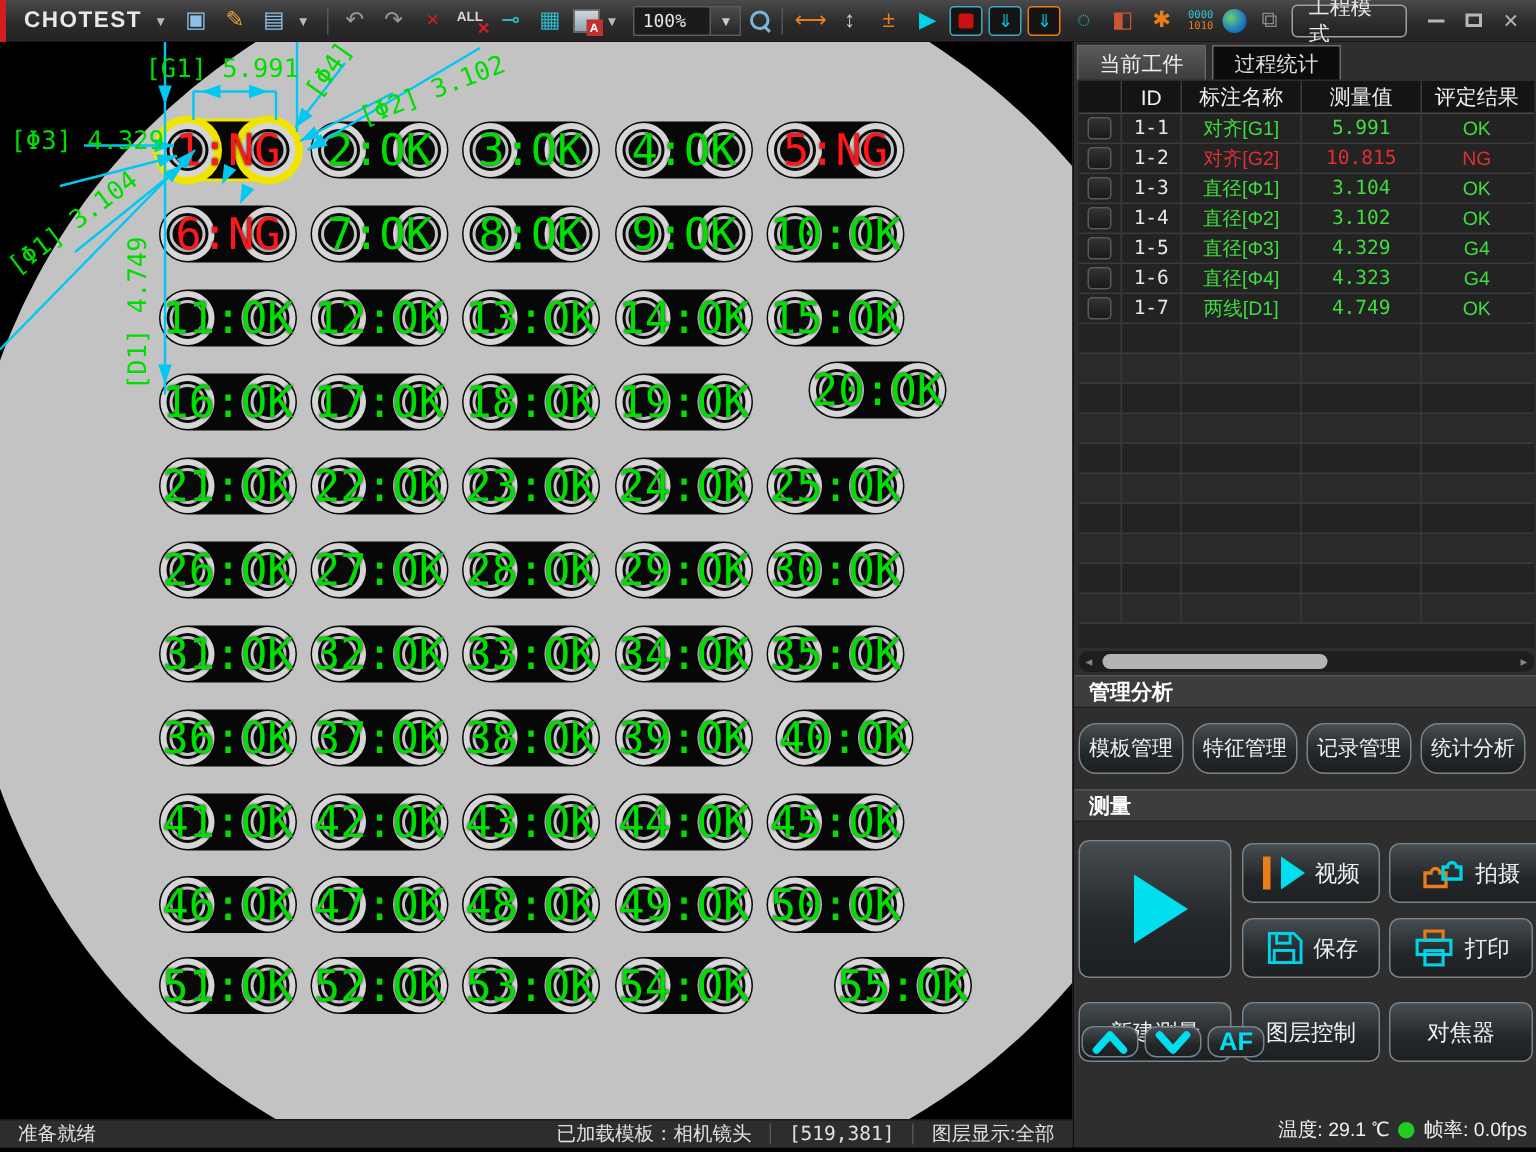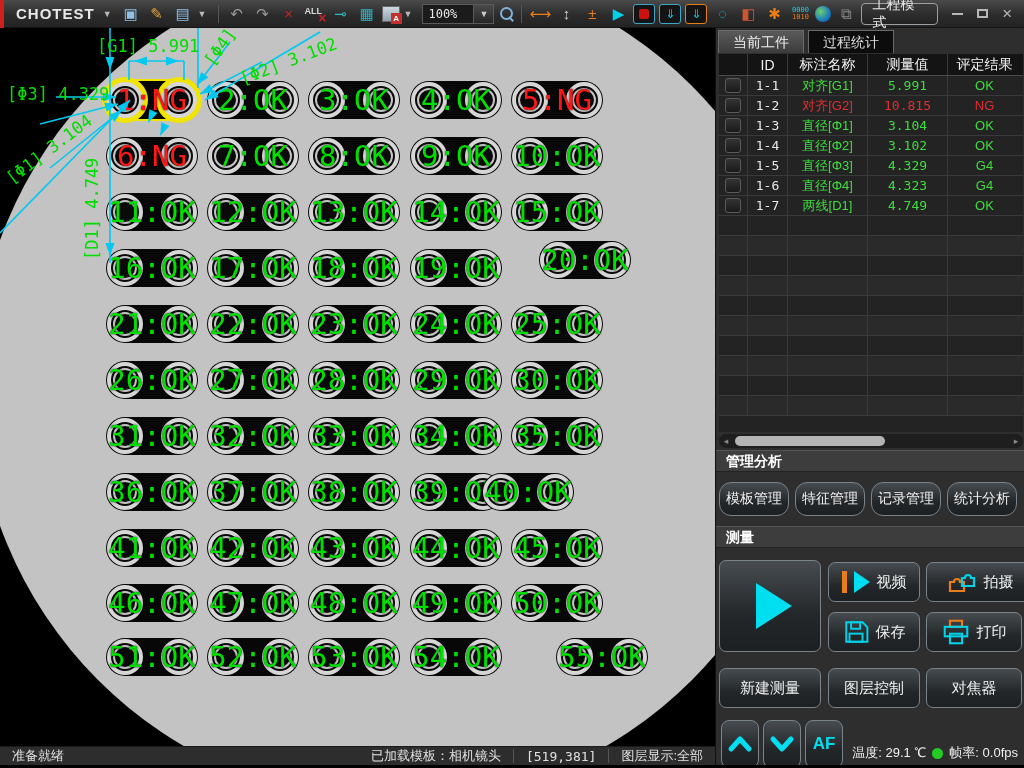--- a/index.html
+++ b/index.html
@@ -94,21 +94,21 @@
   .btn { background:linear-gradient(#474c50,#23272a 60%,#1c2023); border:1px solid #78838a; border-radius:7px;
     color:#f0f0f0; display:flex; align-items:center; justify-content:center; font-size:14px; }
   .managebtns { position:absolute; left:3px; top:454px; width:332px; display:flex; gap:6px; }
   .managebtns .btn { width:70px; height:34px; border-radius:12px; }
   .bigplay { position:absolute; left:3px; top:532px; width:102px; height:92px; }
   .bigplay i { display:block; width:0; height:0; border-left:36px solid #00dff0; border-top:23px solid transparent;
     border-bottom:23px solid transparent; margin-left:8px; }
   .mbtn { position:absolute; width:92px; height:40px; gap:7px; }
   .mbtn span.lbl { font-size:15px; }
   .rowbtn { position:absolute; top:640px; height:40px; font-size:15px; }
-  .afbtn { position:absolute; top:692px; width:38px; height:48px; border-radius:8px; }
+  .afbtn { position:absolute; top:656px; width:38px; height:21px; border-radius:8px; }
   .af-label { color:#00dff0; font-size:17px; font-weight:bold; }
   .temps { position:absolute; top:716px; right:6px; color:#f0f0f0; font-size:13px; display:flex; align-items:center; gap:6px; }
   .gdot { width:11px; height:11px; border-radius:50%; background:#22cc22; display:inline-block; }
   .vbar { width:5px; height:22px; background:#e87d1a; display:inline-block; }
   .vtri { width:0; height:0; border-left:16px solid #00dff0; border-top:11px solid transparent;
     border-bottom:11px solid transparent; display:inline-block; }
 
   
   .statusbar { position:absolute; left:0; top:746px; width:715px; height:19px; background:#2d2d2d;
     border-top:1px solid #1a1a1a; display:flex; align-items:center; color:#e0e0e0; font-size:13px; }
@@ -368,21 +368,21 @@
         <div class="pill" style="left: 308px; top: 445px;">
           <span class="ring l"></span>
           <span class="ring r"></span>
           <span class="tlabel">38:OK</span>
         </div>
         <div class="pill" style="left: 410px; top: 445px;">
           <span class="ring l"></span>
           <span class="ring r"></span>
           <span class="tlabel">39:OK</span>
         </div>
-        <div class="pill" style="left: 482px; top: 445px;">
+        <div class="pill" style="left: 517px; top: 445px;">
           <span class="ring l"></span>
           <span class="ring r"></span>
           <span class="tlabel">40:OK</span>
         </div>
         <div class="pill" style="left: 106px; top: 501px;">
           <span class="ring l"></span>
           <span class="ring r"></span>
           <span class="tlabel">41:OK</span>
         </div>
         <div class="pill" style="left: 207px; top: 501px;">

